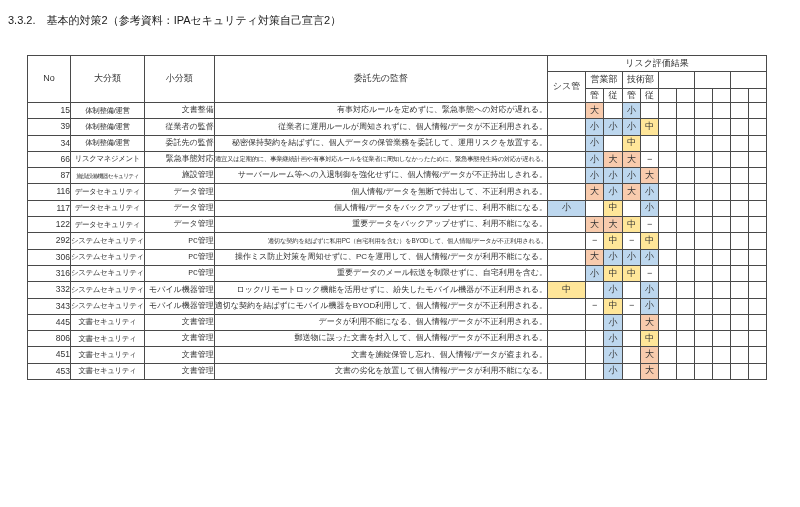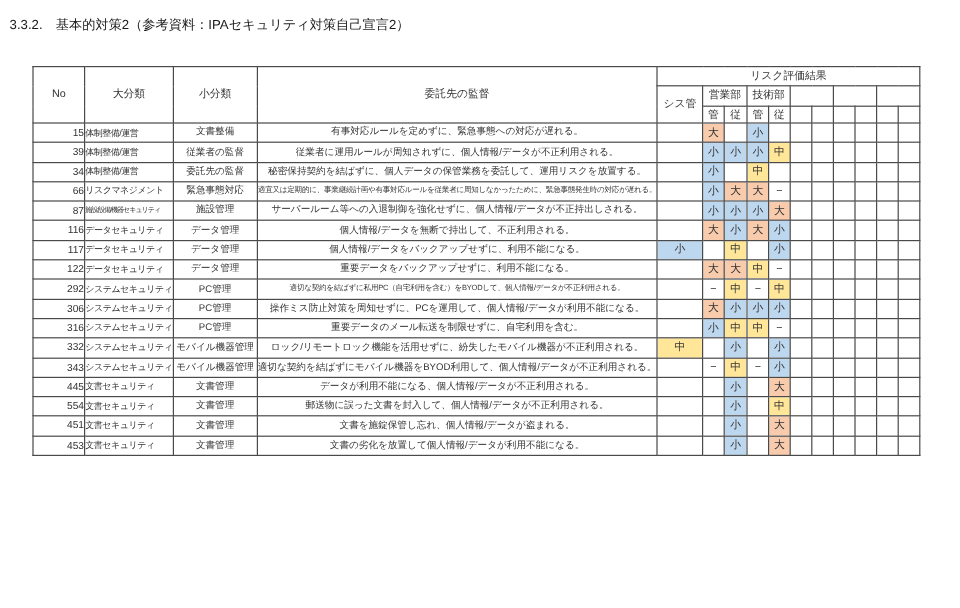--- a/index.html
+++ b/index.html
@@ -19,23 +19,23 @@
   table.risk th,table.risk td{
     border:1px solid #4a4a4a;padding:0;font-weight:normal;color:#333;
     overflow:hidden;white-space:nowrap;vertical-align:middle;line-height:1.1;
     background:#fff;
   }
   thead tr.h1 th{height:15px;font-size:9px;text-align:center;margin-top:12px;}
   thead tr.h2 th{height:16px;font-size:9px;text-align:center;}
   thead tr.h3 th{height:13px;font-size:9px;text-align:center;}
   tbody td{height:15.3px;font-size:8px;}
   td.no{text-align:right;padding-right:3px;font-size:8.5px;}
-  td.major{text-align:left;padding-left:2px;font-size:7.5px;letter-spacing:-0.4px;}
-  td.minor{text-align:center;padding-left:2px;font-size:8px;}
-  td.risk{text-align:center;padding-left:3px;font-size:8px;}
+  td.major{text-align:center;padding-left:2px;font-size:7.5px;letter-spacing:-0.4px;}
+  td.minor{text-align:right;padding-left:2px;font-size:8px;font-family:Liberation Mono, monospace;}
+  td.risk{text-align:right;padding-left:3px;font-size:8px;}
   td.eval{text-align:center;font-size:9px;}
   td.small{font-size:6.3px;letter-spacing:-0.2px;}
   td.xsmall{font-size:5.8px;letter-spacing:-0.8px;}
 </style>
 </head>
 <body>
 
 <div class="title">3.3.2.　基本的対策2（参考資料：IPAセキュリティ対策自己宣言2）</div>
 
 <table class="risk">
@@ -318,21 +318,21 @@
         <td class="eval"></td>
         <td class="eval" style="background: rgb(248, 203, 173);">大</td>
         <td class="eval"></td>
         <td class="eval"></td>
         <td class="eval"></td>
         <td class="eval"></td>
         <td class="eval"></td>
         <td class="eval"></td>
       </tr>
       <tr>
-        <td class="no">554</td>
+        <td class="no">806</td>
         <td class="major">文書セキュリティ</td>
         <td class="minor">文書管理</td>
         <td class="risk">郵送物に誤った文書を封入して、個人情報/データが不正利用される。</td>
         <td class="eval"></td>
         <td class="eval"></td>
         <td class="eval" style="background: rgb(189, 215, 238);">小</td>
         <td class="eval"></td>
         <td class="eval" style="background: rgb(255, 230, 153);">中</td>
         <td class="eval"></td>
         <td class="eval"></td>

